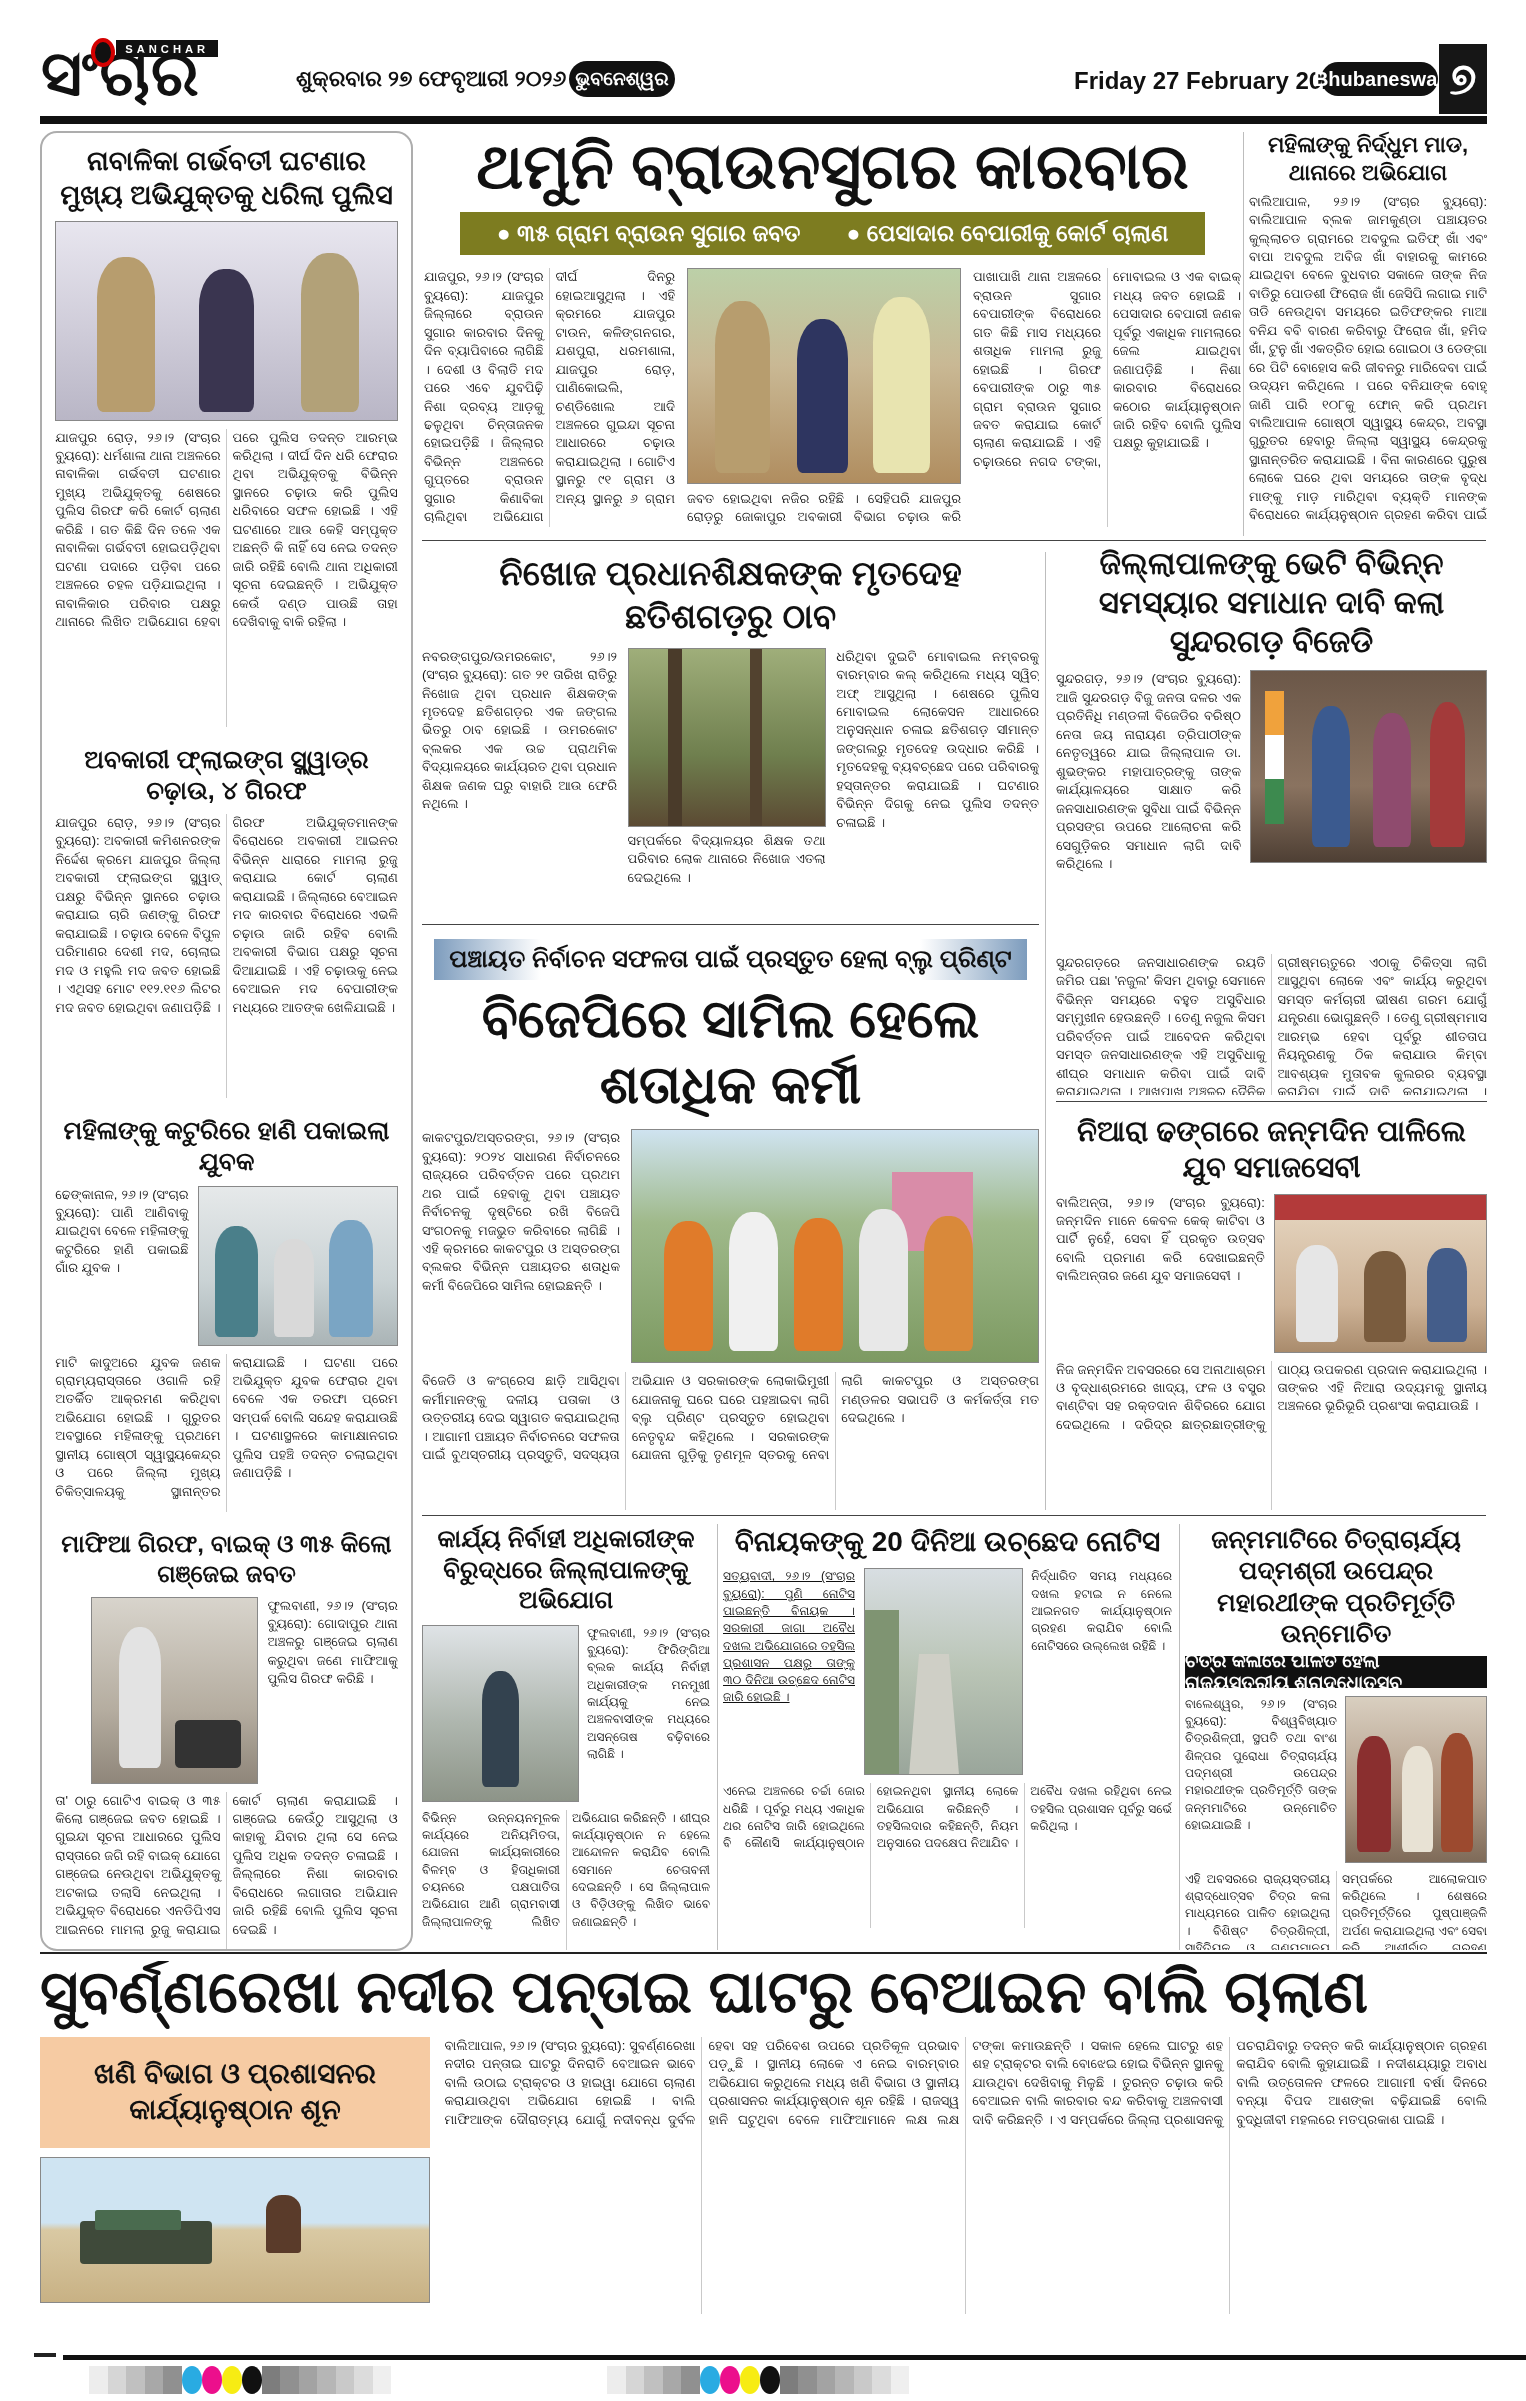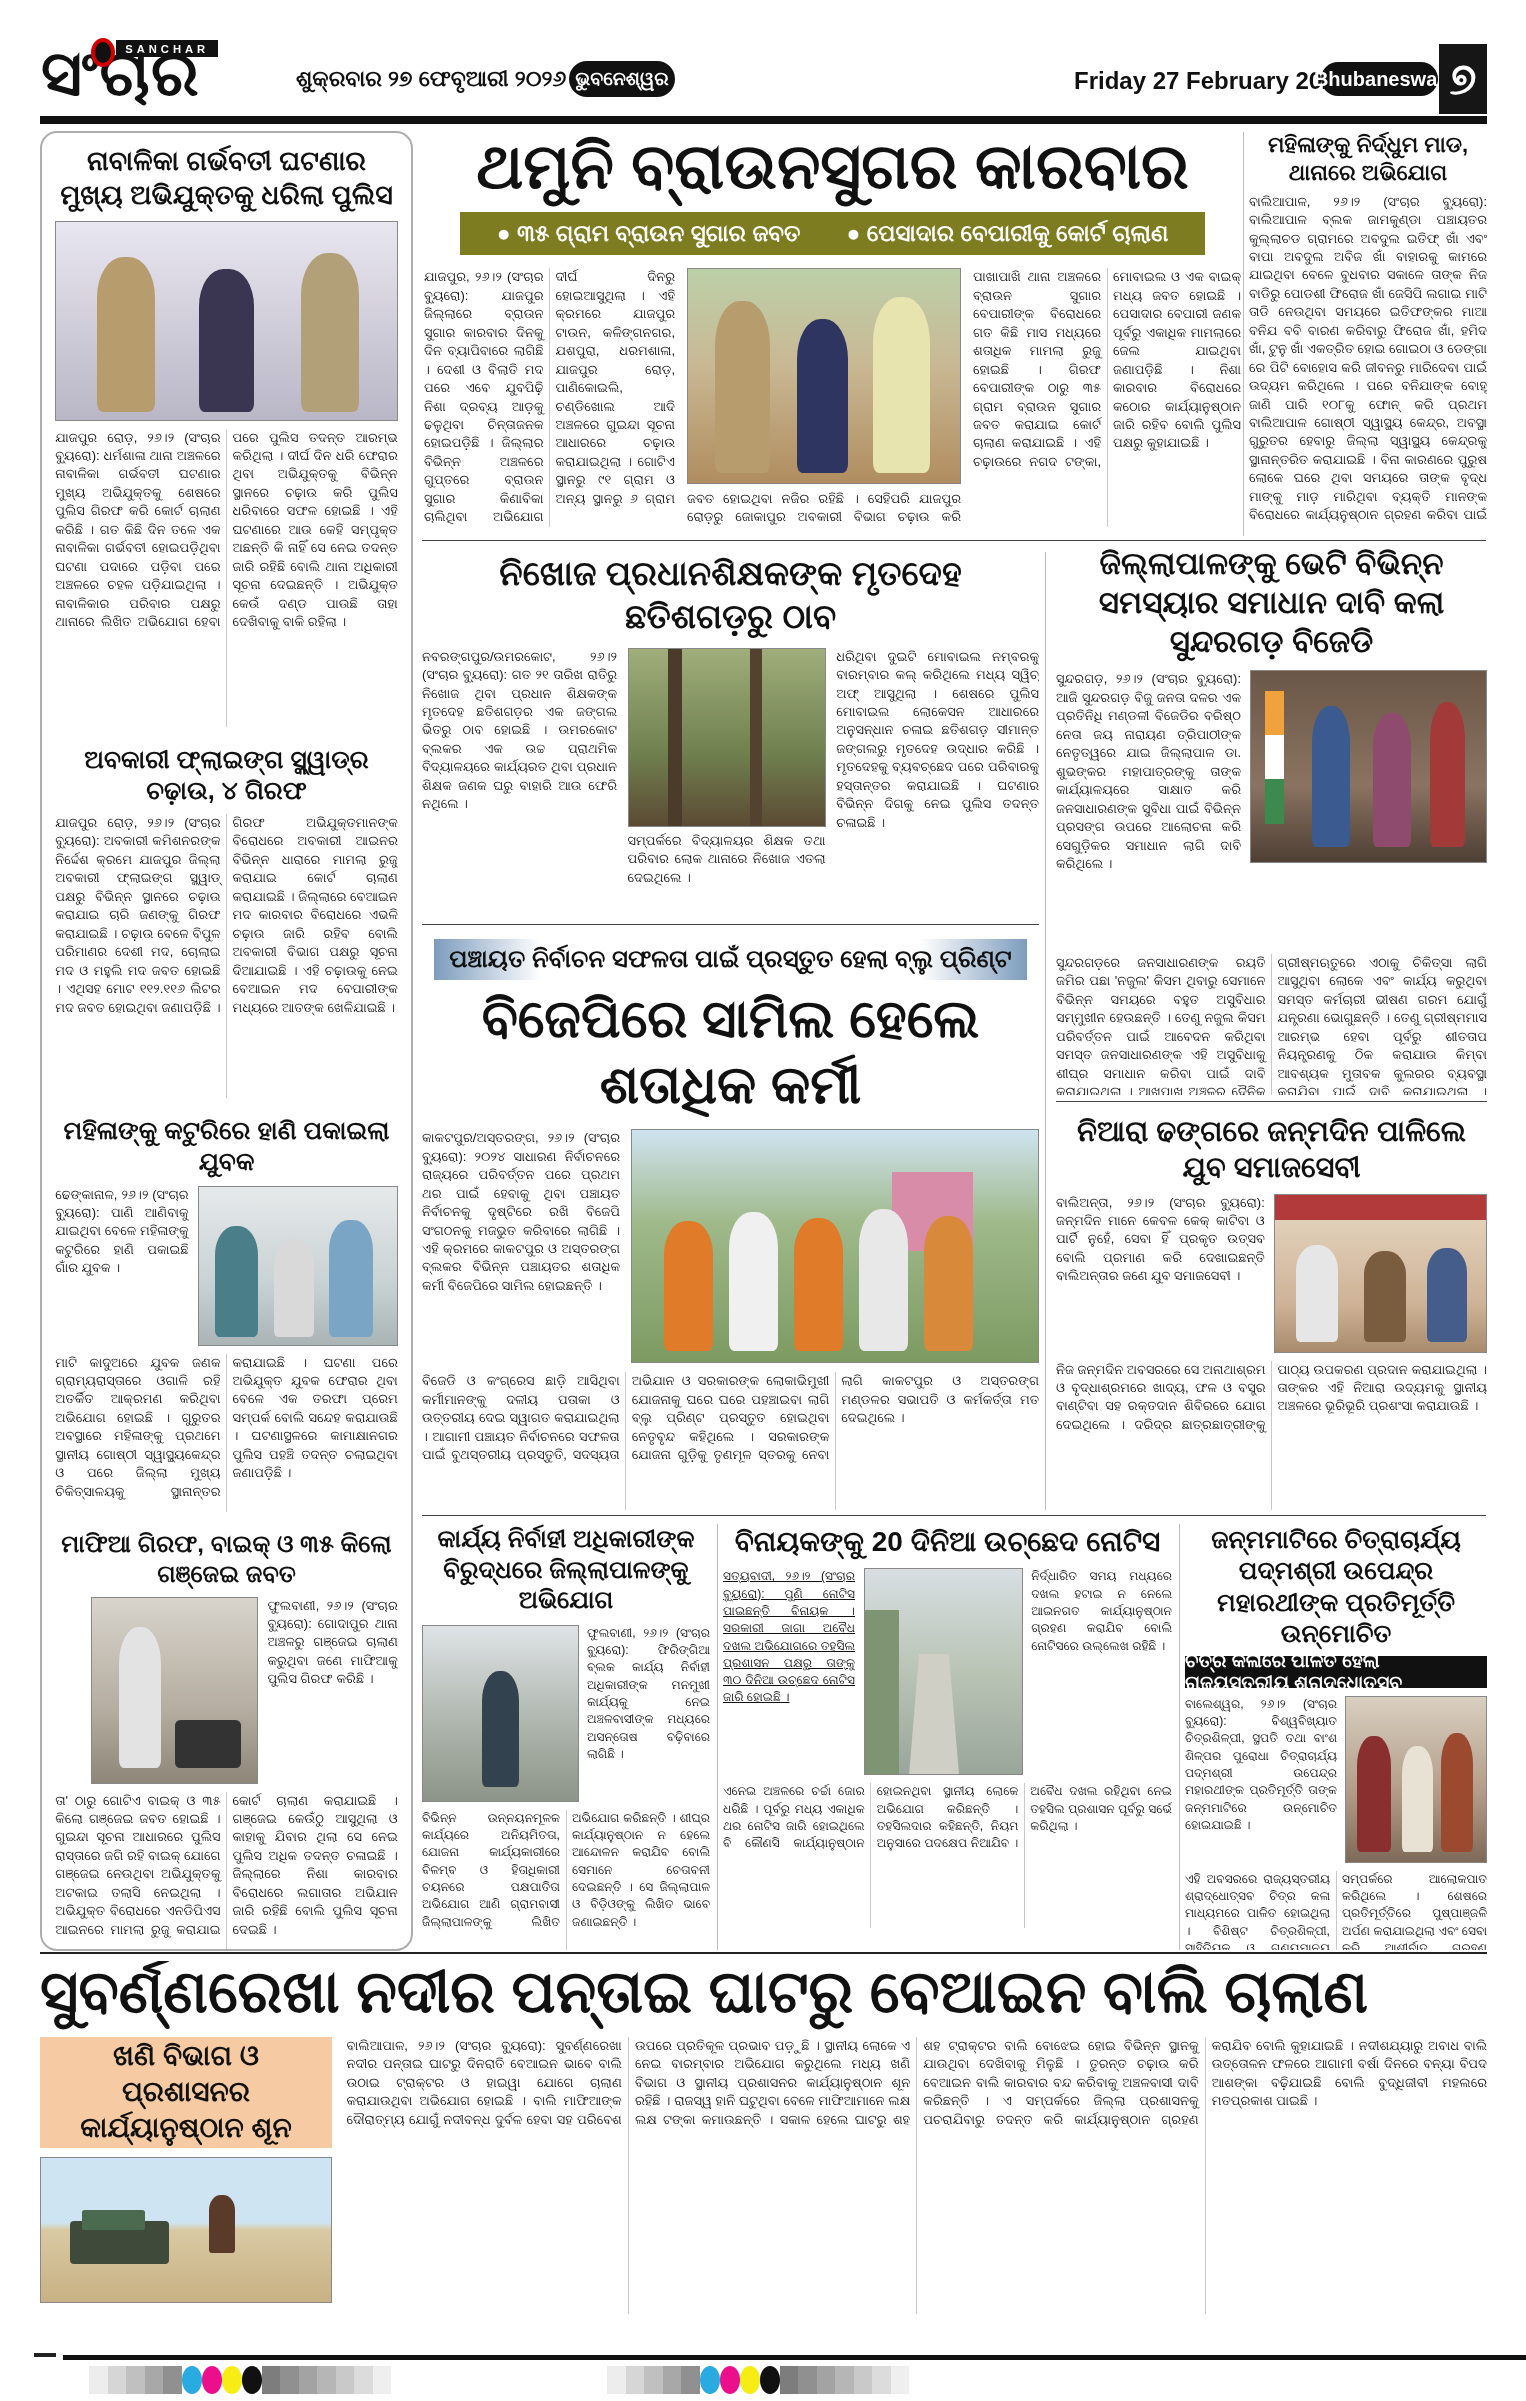--- a/index.html
+++ b/index.html
@@ -253,21 +253,21 @@
       </div>
     </div>
     <div class="body c2" style="height:132px;margin-top:8px;font-size:12.2px;">ଏହି ଅବସରରେ ରାଜ୍ୟସ୍ତରୀୟ ଶ୍ରାଦ୍ଧୋତ୍ସବ ଚିତ୍ର କଳା ମାଧ୍ୟମରେ ପାଳିତ ହୋଇଥିଲା । ବିଶିଷ୍ଟ ଚିତ୍ରଶିଳ୍ପୀ, ସାହିତ୍ୟିକ ଓ ଗଣ୍ୟମାନ୍ୟ ବ୍ୟକ୍ତି ଯୋଗ ଦେଇ ମହାରଥୀଙ୍କ କଳା ସାଧନା ସମ୍ପର୍କରେ ଆଲୋକପାତ କରିଥିଲେ । ଶେଷରେ ପ୍ରତିମୂର୍ତ୍ତିରେ ପୁଷ୍ପାଞ୍ଜଳି ଅର୍ପଣ କରାଯାଇଥିଲା ଏବଂ ସେବା କରି ଆଶୀର୍ବାଦ ଗ୍ରହଣ କରିଥିଲେ ।</div>
   </div>
 
   <div class="rule-h" style="left:40px;top:1952px;width:1447px;height:2px;background:#222;"></div>
 
   <div class="art sand-art">
     <div class="sand-head">ସୁବର୍ଣ୍ଣରେଖା ନଦୀର ପନ୍ତାଇ ଘାଟରୁ ବେଆଇନ ବାଲି ଚାଲାଣ</div>
     <div style="display:flex;gap:14.5px;margin-top:12px;">
-      <div style="width:292px;flex:none;">
+      <div style="width:390px;flex:none;">
         <div class="peach-box">ଖଣି ବିଭାଗ ଓ ପ୍ରଶାସନର କାର୍ଯ୍ୟାନୁଷ୍ଠାନ ଶୂନ</div>
         <div class="photo" style="height:144px;margin-top:9.2px;background:linear-gradient(180deg,#cfe4f2 45%,#d9c9a3 50%,#c8b184);">
           <div style="position:absolute;left:10%;bottom:26%;width:34%;height:30%;background:#3f4a3a;border-radius:4px;"></div>
           <div style="position:absolute;left:14%;bottom:50%;width:22%;height:14%;background:#4a6b4f;border-radius:2.6px;"></div>
           <div class="p" style="left:58%;bottom:34%;width:9%;height:40%;background:#5a3b2a;"></div>
         </div>
       </div>
       <div class="body c4" style="flex:1;height:277px;">ବାଲିଆପାଳ, ୨୬।୨ (ସଂଚାର ବ୍ୟୁରୋ): ସୁବର୍ଣ୍ଣରେଖା ନଦୀର ପନ୍ତାଇ ଘାଟରୁ ଦିନରାତି ବେଆଇନ ଭାବେ ବାଲି ଉଠାଇ ଟ୍ରାକ୍ଟର ଓ ହାଇୱା ଯୋଗେ ଚାଲାଣ କରାଯାଉଥିବା ଅଭିଯୋଗ ହୋଇଛି । ବାଲି ମାଫିଆଙ୍କ ଦୌରାତ୍ମ୍ୟ ଯୋଗୁଁ ନଦୀବନ୍ଧ ଦୁର୍ବଳ ହେବା ସହ ପରିବେଶ ଉପରେ ପ୍ରତିକୂଳ ପ୍ରଭାବ ପଡ଼ୁଛି । ସ୍ଥାନୀୟ ଲୋକେ ଏ ନେଇ ବାରମ୍ବାର ଅଭିଯୋଗ କରୁଥିଲେ ମଧ୍ୟ ଖଣି ବିଭାଗ ଓ ସ୍ଥାନୀୟ ପ୍ରଶାସନର କାର୍ଯ୍ୟାନୁଷ୍ଠାନ ଶୂନ ରହିଛି । ରାଜସ୍ୱ ହାନି ଘଟୁଥିବା ବେଳେ ମାଫିଆମାନେ ଲକ୍ଷ ଲକ୍ଷ ଟଙ୍କା କମାଉଛନ୍ତି । ସକାଳ ହେଲେ ଘାଟରୁ ଶହ ଶହ ଟ୍ରାକ୍ଟର ବାଲି ବୋଝେଇ ହୋଇ ବିଭିନ୍ନ ସ୍ଥାନକୁ ଯାଉଥିବା ଦେଖିବାକୁ ମିଳୁଛି । ତୁରନ୍ତ ଚଢ଼ାଉ କରି ବେଆଇନ ବାଲି କାରବାର ବନ୍ଦ କରିବାକୁ ଅଞ୍ଚଳବାସୀ ଦାବି କରିଛନ୍ତି । ଏ ସମ୍ପର୍କରେ ଜିଲ୍ଲା ପ୍ରଶାସନକୁ ପଚରାଯିବାରୁ ତଦନ୍ତ କରି କାର୍ଯ୍ୟାନୁଷ୍ଠାନ ଗ୍ରହଣ କରାଯିବ ବୋଲି କୁହାଯାଇଛି । ନଦୀଶଯ୍ୟାରୁ ଅବାଧ ବାଲି ଉତ୍ତୋଳନ ଫଳରେ ଆଗାମୀ ବର୍ଷା ଦିନରେ ବନ୍ୟା ବିପଦ ଆଶଙ୍କା ବଢ଼ିଯାଇଛି ବୋଲି ବୁଦ୍ଧିଜୀବୀ ମହଲରେ ମତପ୍ରକାଶ ପାଇଛି ।</div>
     </div>
   </div>

